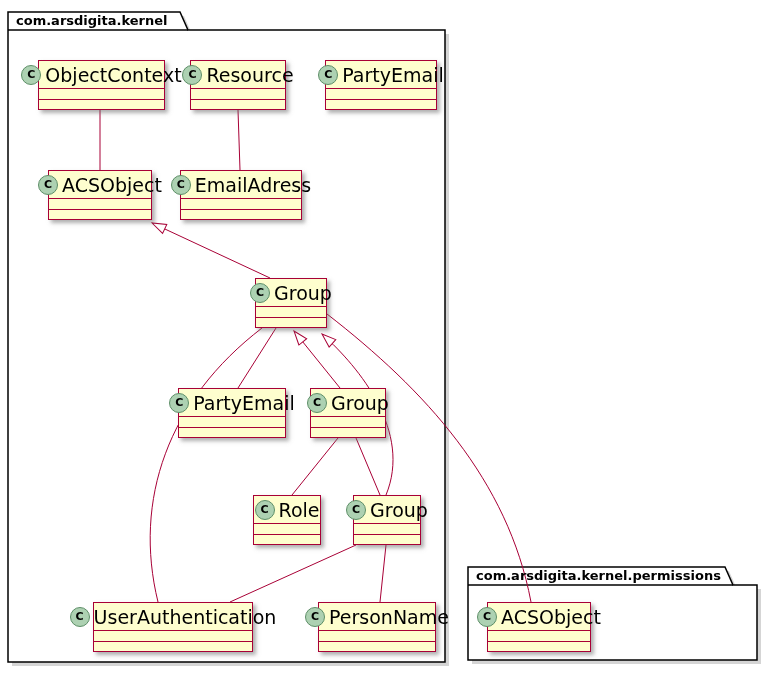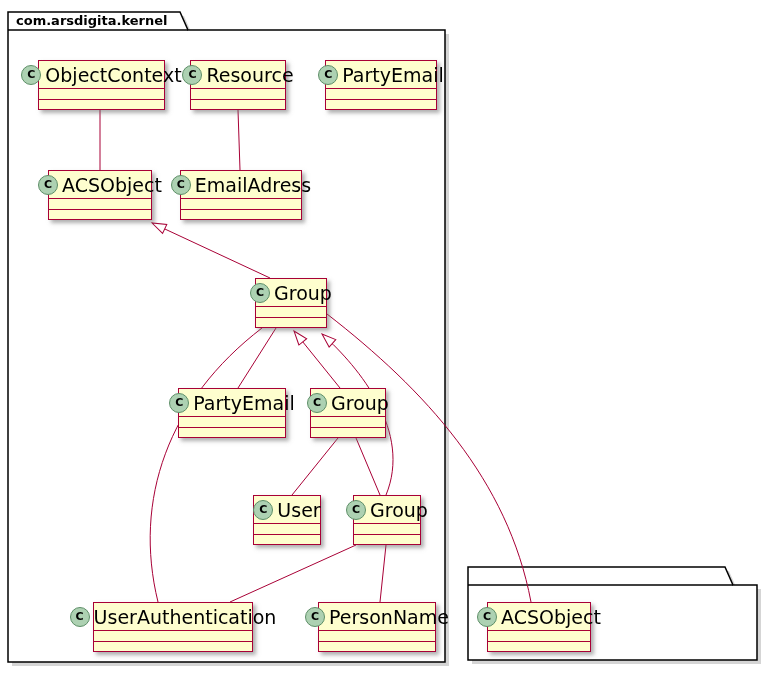--- a/index.html
+++ b/index.html
@@ -53,20 +53,21 @@
       <path d="M327,314 C 425,390 508,480 531,602"></path>
       <path d="M338,438 L292,495"></path>
       <path d="M356,438 L380,495"></path>
       <path d="M356,545 L230,602"></path>
       <path d="M386,545 L380,602"></path>
       <path d="M262,328 C 168,400 133,500 158,602"></path>
     </g>
   </svg>
 
   <div class="pkg-title" style="left:16px;top:13px">com.arsdigita.kernel</div>
+  <div class="pkg-title" style="left:476px;top:568px">com.arsdigita.kernel.permissions</div>
 
   <div class="uml-class" style="left:38px;top:60px;width:127px">
     <div class="uml-head">
       <span class="spot">C</span>
       <span class="cname">ObjectContext</span>
     </div>
     <div class="comp"></div>
     <div class="comp"></div>
   </div>
 
@@ -129,21 +130,21 @@
       <span class="spot">C</span>
       <span class="cname">Group</span>
     </div>
     <div class="comp"></div>
     <div class="comp"></div>
   </div>
 
   <div class="uml-class" style="left:253px;top:495px;width:68px">
     <div class="uml-head">
       <span class="spot">C</span>
-      <span class="cname">User</span>
+      <span class="cname">Role</span>
     </div>
     <div class="comp"></div>
     <div class="comp"></div>
   </div>
 
   <div class="uml-class" style="left:353px;top:495px;width:68px">
     <div class="uml-head">
       <span class="spot">C</span>
       <span class="cname">Group</span>
     </div>

